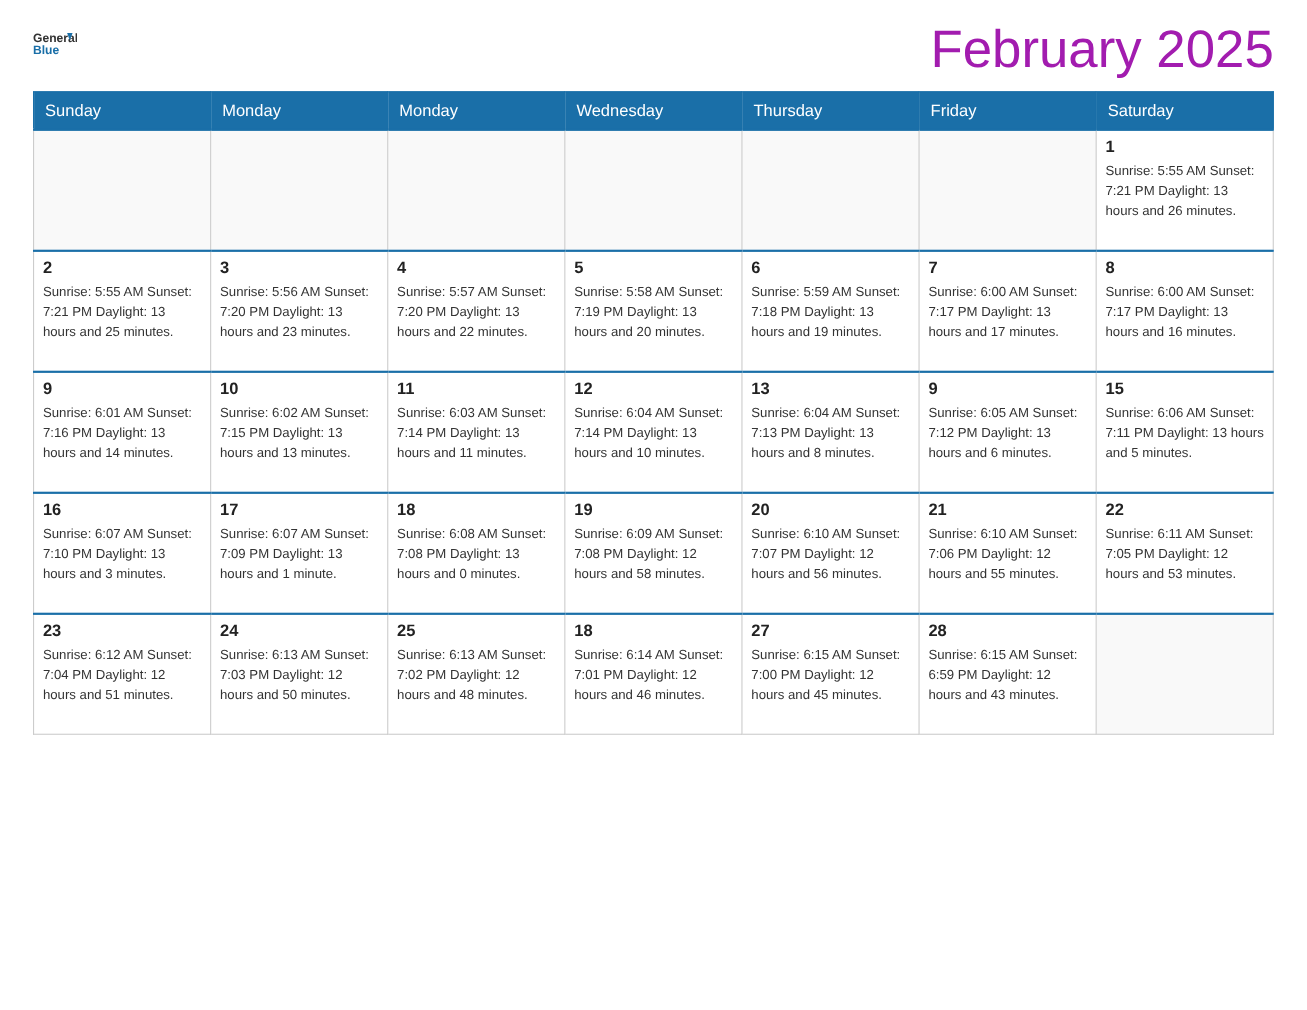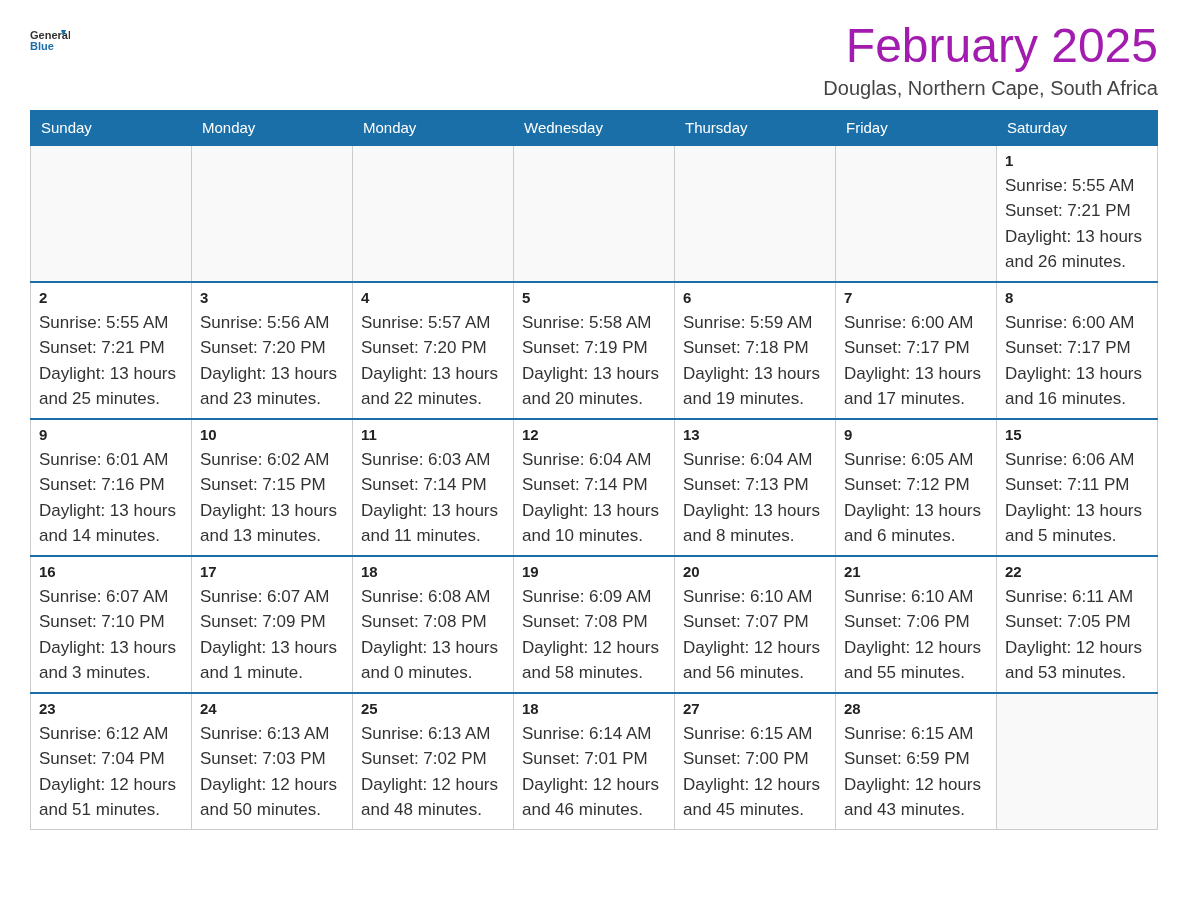--- a/index.html
+++ b/index.html
@@ -61,21 +61,21 @@
       min-height: 110px;
       height: 110px;
     }
     .day-number {
       font-size: 15px;
       font-weight: bold;
       color: #222;
       margin-bottom: 4px;
     }
     .day-info {
-      font-size: 17px;
+      font-size: 12px;
       color: #333;
       line-height: 1.5;
     }
     .empty-cell {
       background: #f9f9f9;
     }
     .week-row td {
       border-top: 2px solid #1a6fa8;
     }
   </style>
@@ -85,21 +85,20 @@
 <div class="header">
   <div class="logo">
     <svg class="logo-svg" viewBox="0 0 80 50" xmlns="http://www.w3.org/2000/svg">
       <text x="0" y="22" font-family="Arial" font-size="22" font-weight="bold" fill="#333">General</text>
       <text x="0" y="44" font-family="Arial" font-size="22" font-weight="bold" fill="#1a6fa8">Blue</text>
       <polygon points="62,5 72,5 67,18" fill="#1a6fa8"></polygon>
     </svg>
   </div>
   <div class="title-section">
     <div class="month-title">February 2025</div>
-    <div class="location-title">Douglas, Northern Cape, South Africa</div>
   </div>
 </div>
 
 <table class="calendar">
   <thead>
     <tr>
     <th>Sunday</th>
         <th>Monday</th>
         <th>Monday</th>
         <th>Wednesday</th>

